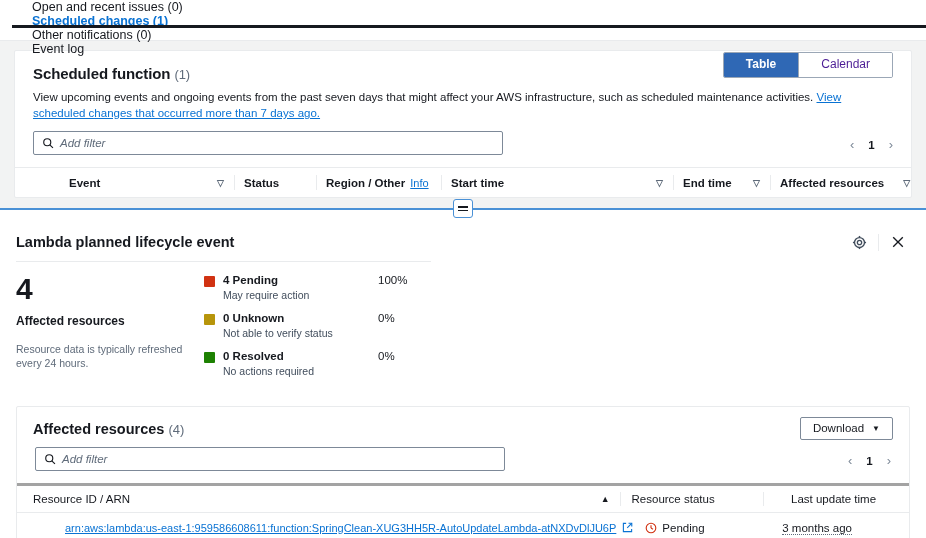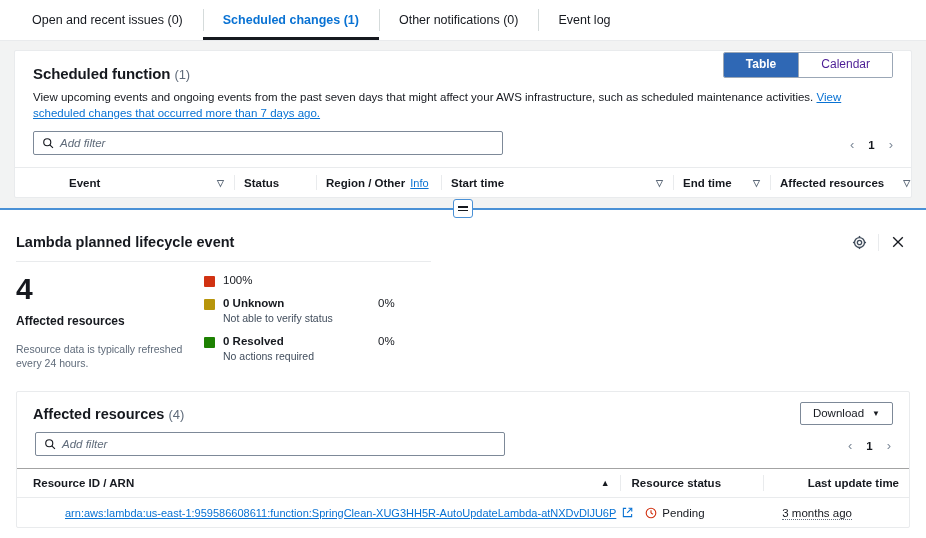--- a/index.html
+++ b/index.html
@@ -14,20 +14,21 @@
   .page { position: relative; width: 926px; height: 538px; background: #f2f3f3; }
 
   
   .tabbar {
     background: #ffffff;
     height: 41px;
     display: flex;
     align-items: stretch;
     padding-left: 12px;
     border-bottom: 1px solid #e9ebed;
+    flex-direction: column;
   }
   .tab {
     display: flex; align-items: center;
     padding: 0 20px;
     font-size: 12.5px;
     color: #16191f;
     position: relative;
     cursor: pointer;
     white-space: nowrap;
   }
@@ -230,28 +231,28 @@
     padding: 4px 12px 5px 12px;
     cursor: pointer;
     display: flex; align-items: center; gap: 8px;
     color: #16191f;
   }
   .caret { font-size: 8px; }
 
   .ar-thead {
     display: flex; align-items: center;
     height: 29px;
-    border-top: 1px solid #a3a3a3;
-    font-size: 11.5px; font-weight: bold;
+    border-top: 3px solid #a3a3a3;
+    font-size: 11.5px; font-weight: normal;
     padding-left: 16px;
   }
   .ar-th { display: flex; align-items: center; height: 100%; position: relative; padding-right: 10px; }
   .ar-th.c1 { width: 608px; }
   .ar-th.c2 { width: 148px; padding-left: 12px; }
-  .ar-th.c3 { width: 150px; padding-left: 28px; justify-content: flex-end; }
+  .ar-th.c3 { width: 150px; padding-left: 28px; }
   .ar-th.c2::before, .ar-th.c3::before {
     content: ""; position: absolute; left: 0; top: 6px; bottom: 6px;
     width: 1px; background: #e9ebed;
   }
   .asc { margin-left: auto; font-size: 9px; color: #16191f; }
 
   .ar-row {
     display: flex; align-items: center;
     height: 30px;
     border-top: 1px solid #e9ebed;
@@ -389,20 +390,24 @@
       <div class="summary">
         <div class="sum-left">
           <div class="big-num">4</div>
           <div class="sum-label">Affected resources</div>
           <div class="sum-note">Resource data is typically refreshed every 24 hours.</div>
         </div>
 
         <div class="sum-rows">
           <div class="sum-row">
             <span class="swatch" style="background:#d13212"></span>
+            <div class="srow-text">
+              <div class="srow-title">4 Pending</div>
+              <div class="srow-sub">May require action</div>
+            </div>
             <div class="srow-pct">100%</div>
           </div>
 
           <div class="sum-row">
             <span class="swatch" style="background:#b7950b"></span>
             <div class="srow-text">
               <div class="srow-title">0 Unknown</div>
               <div class="srow-sub">Not able to verify status</div>
             </div>
             <div class="srow-pct">0%</div>

